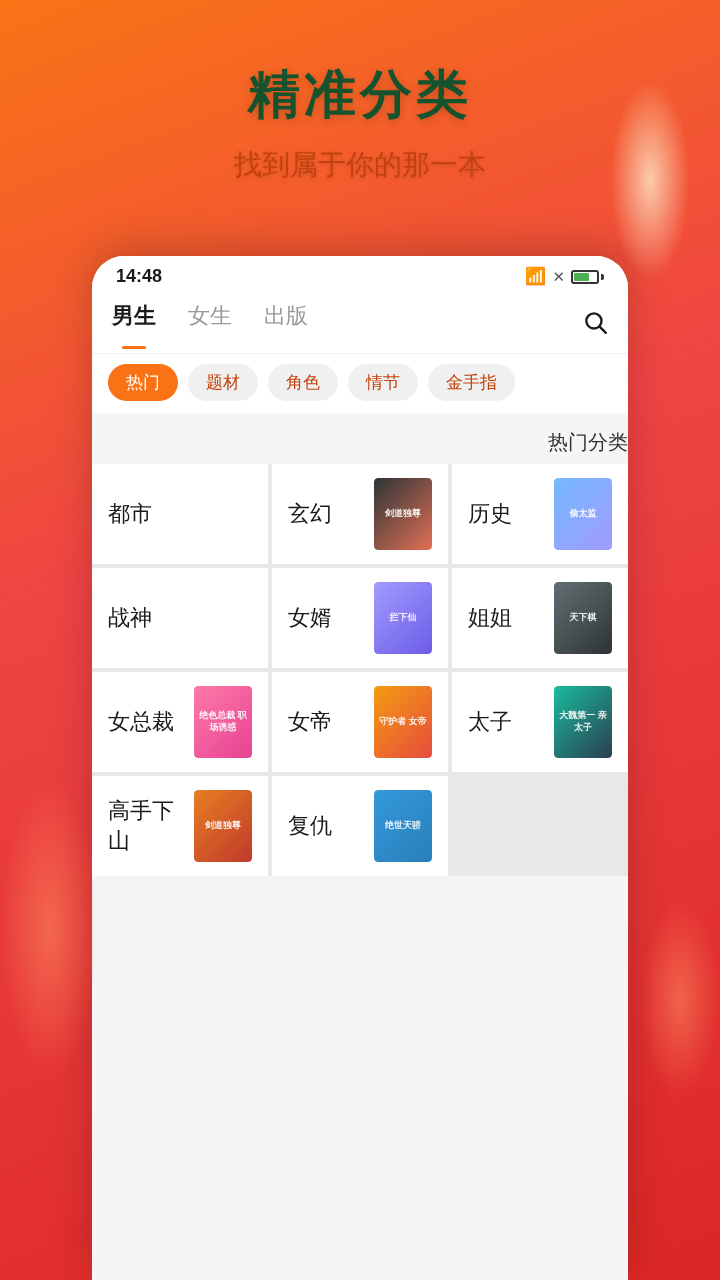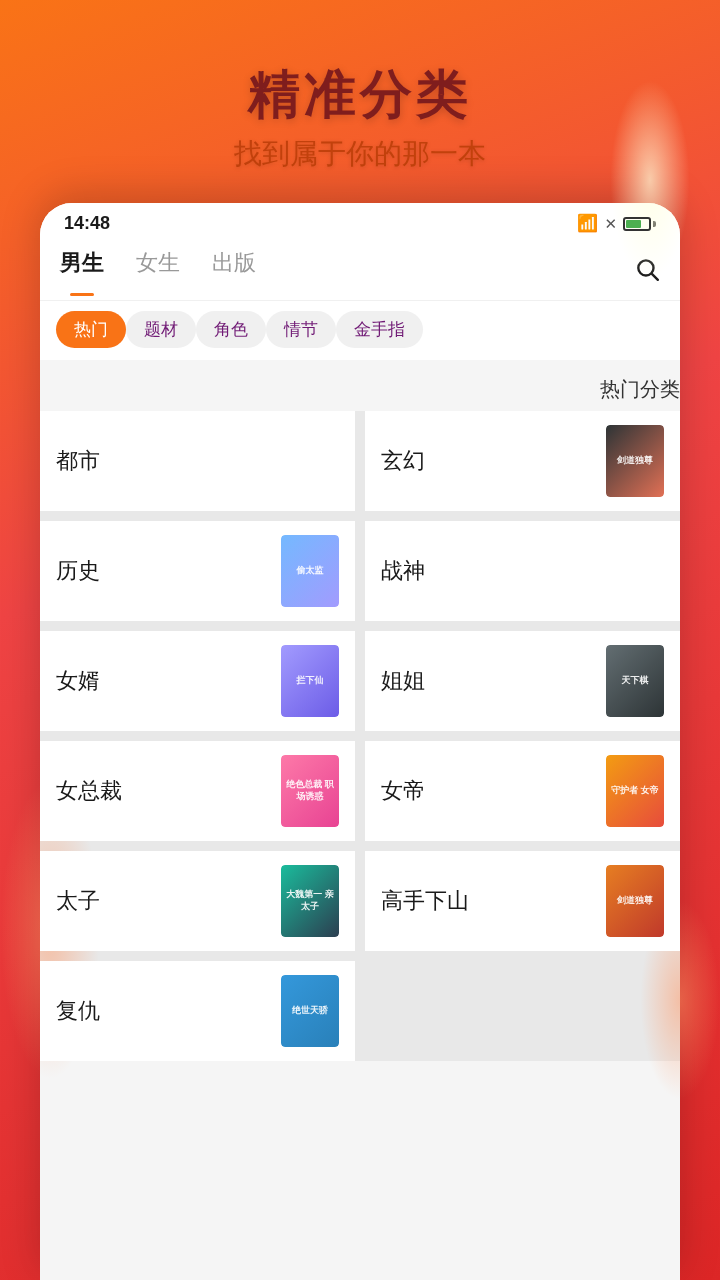--- a/index.html
+++ b/index.html
@@ -18,23 +18,23 @@
     .hero-section {
       width: 100%;
       padding: 60px 40px 30px;
       text-align: center;
       flex-shrink: 0;
     }
 
     .hero-title {
       font-size: 52px;
       font-weight: 900;
-      color: #7f1d1d;
+      color: #14532d;
       letter-spacing: 4px;
-      margin-bottom: 5px;
+      margin-bottom: 16px;
       text-shadow: 0 2px 8px rgba(0,0,0,0.2);
     }
 
     .hero-subtitle {
       font-size: 28px;
       color: #c2410c;
       font-weight: 500;
       text-shadow: 0 1px 4px rgba(0,0,0,0.15);
     }
 
@@ -61,28 +61,29 @@
       position: absolute;
       right: 0px;
       bottom: 180px;
       width: 80px;
       height: 200px;
       background: radial-gradient(ellipse, rgba(255,150,100,0.5) 0%, transparent 70%);
       pointer-events: none;
     }
 
     .phone-frame {
-      width: 640px;
+      width: 536px;
       flex: 1;
       background: #f5f5f5;
       border-radius: 32px 32px 0 0;
       overflow: hidden;
       display: flex;
       flex-direction: column;
       box-shadow: 0 -8px 40px rgba(0,0,0,0.2);
+      margin-top: 42px;
     }
 
     .status-bar {
       background: white;
       display: flex;
       justify-content: space-between;
       align-items: center;
       padding: 10px 24px 6px;
       flex-shrink: 0;
     }
@@ -171,61 +172,62 @@
       margin-left: auto;
       cursor: pointer;
       color: #1a1a1a;
       font-size: 24px;
     }
 
     
     .filter-chips {
       background: white;
       display: flex;
+      gap: 10px;
       padding: 10px 16px 12px;
       flex-shrink: 0;
     }
 
     .chip {
       padding: 7px 18px;
       border-radius: 20px;
       font-size: 17px;
       cursor: pointer;
       font-weight: 500;
     }
 
     .chip.active {
       background: #f97316;
       color: white;
     }
 
     .chip.inactive {
       background: #f0f0f0;
-      color: #701a75;
+      color: #c2410c;
     }
 
     
     .content-area {
       flex: 1;
       overflow-y: auto;
       background: #f5f5f5;
     }
 
     .section-title {
       text-align: right;
       font-size: 20px;
       color: #333;
       padding: 16px 0 8px;
       font-weight: 500;
     }
 
     .category-grid {
       display: grid;
-      grid-template-columns: 1fr 1fr;
-      gap: 10px;
+      grid-template-columns: 1fr 1fr 1fr;
+      gap: 4px;
       background: #e8e8e8;
     }
 
     .category-cell {
       background: white;
       display: flex;
       align-items: center;
       padding: 14px 16px;
       cursor: pointer;
       position: relative;

